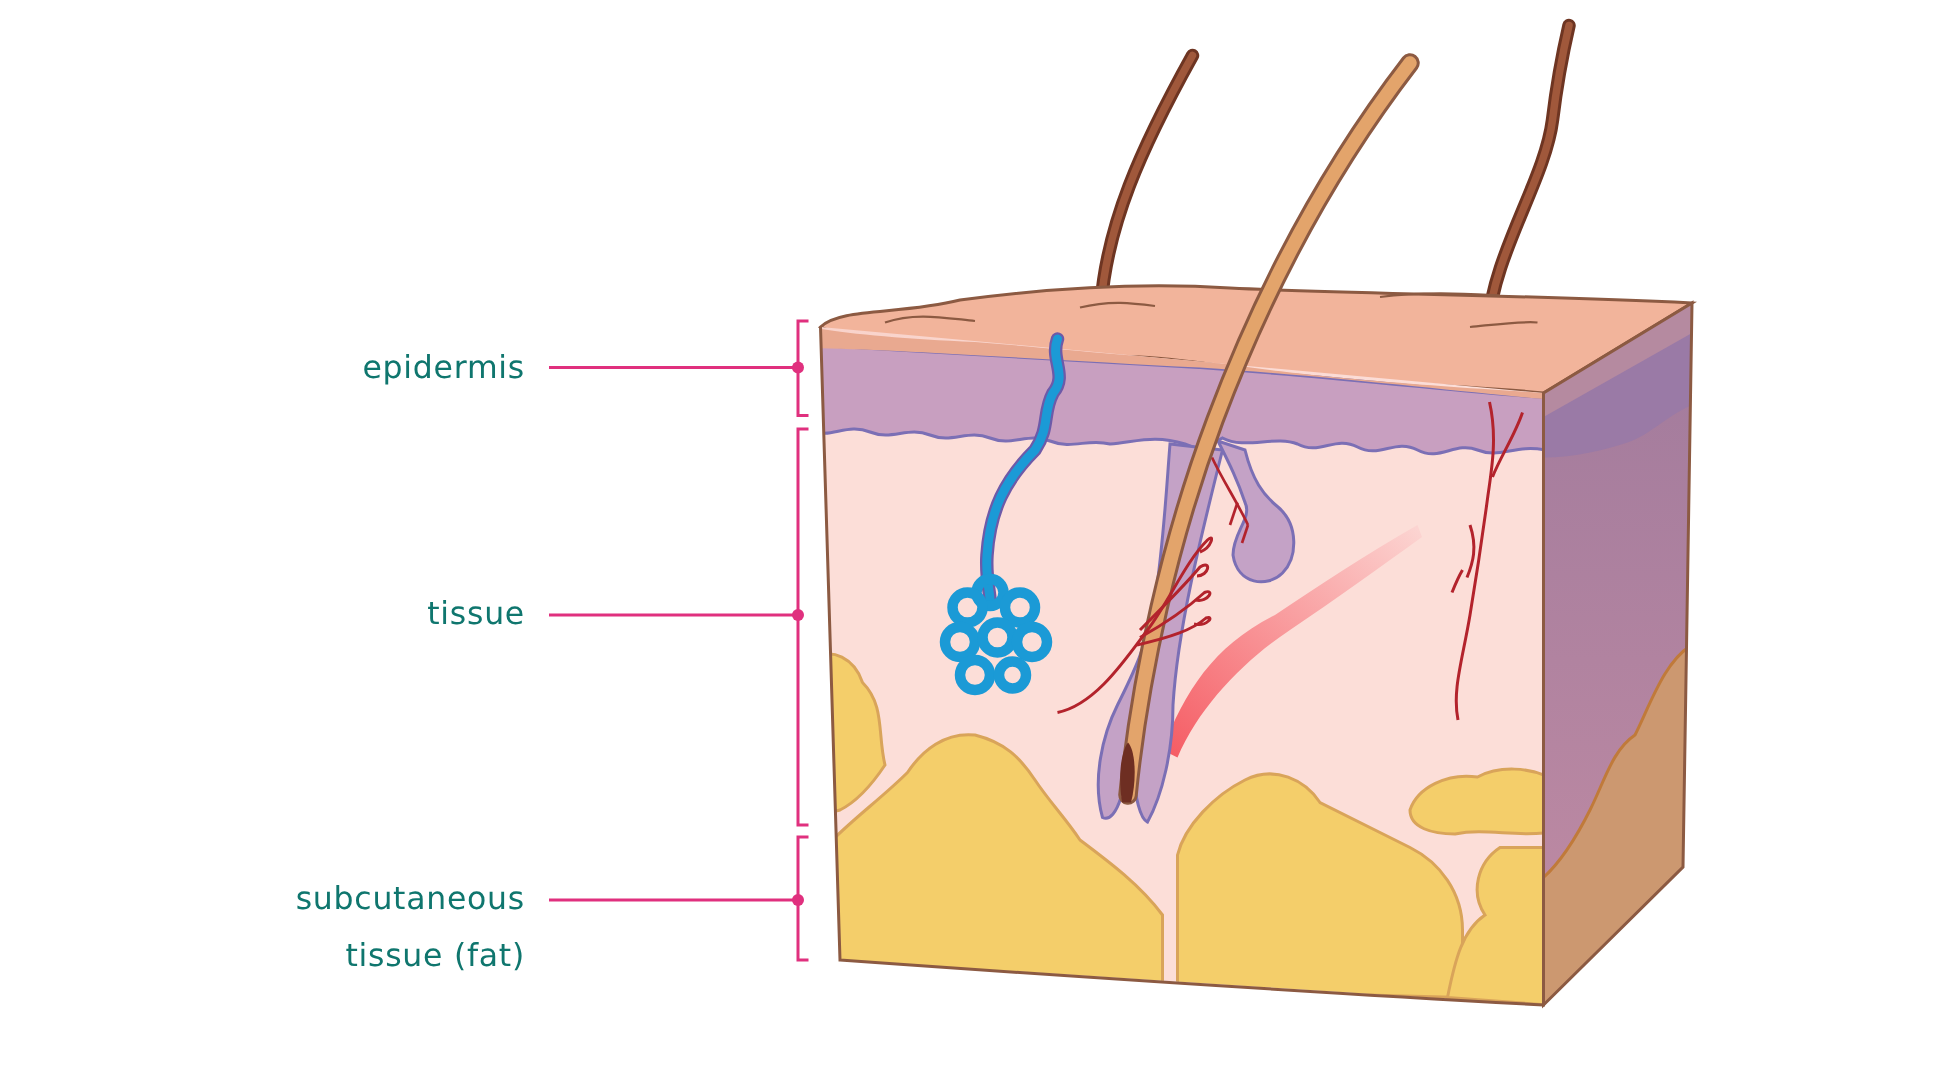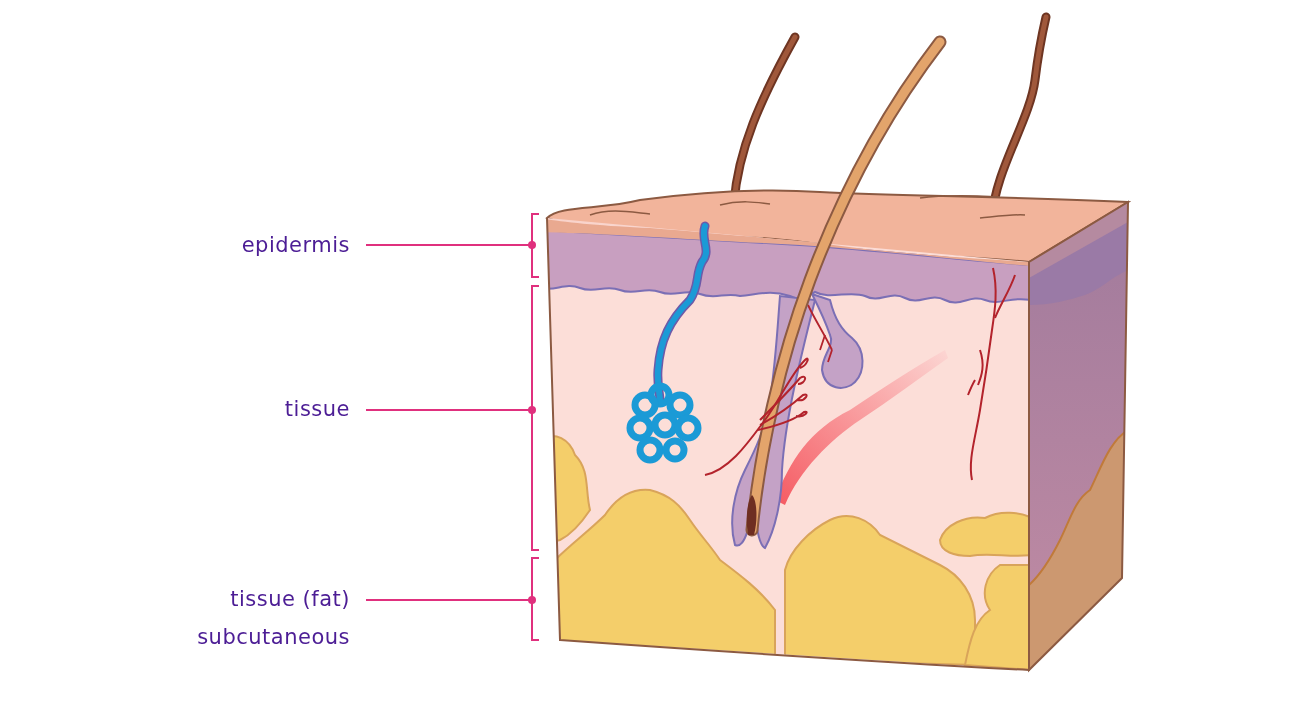--- a/index.html
+++ b/index.html
@@ -1,38 +1,38 @@
 <!DOCTYPE html>
 <html><head>
 <meta charset="utf-8">
 <style>
   html, body { margin: 0; padding: 0; background: #ffffff; }
   body { width: 1296px; height: 728px; position: relative; overflow: hidden; font-family: "Liberation Sans", sans-serif; }
   .label {
     position: absolute;
     font-family: "DejaVu Sans", sans-serif;
     font-size: 21px;
-    color: #4c1d95;
+    color: #0f766e;
     text-align: right;
     letter-spacing: 0.5px;
     line-height: 38px;
   }
   #lbl-epidermis { right: 946px; top: 226px; }
   #lbl-dermis { right: 946px; top: 390px; }
   #lbl-subq { right: 946px; top: 580px; }
   svg.art { position: absolute; left: 0; top: 0; }
 </style>
 </head>
 <body>
 
 <div class="label" id="lbl-epidermis">epidermis</div>
 <div class="label" id="lbl-dermis">tissue</div>
 <div class="label" id="lbl-subq">
+  <div>subcutaneous</div>
   <div>tissue (fat)</div>
-  <div>subcutaneous</div>
 </div>
 
 <svg class="art" width="1296" height="728" viewBox="0 0 1296 728">
   <defs>
     <linearGradient id="dermGrad" x1="0" y1="0" x2="0" y2="1">
       <stop offset="0" stop-color="#f7cdc4"></stop>
       <stop offset="0.12" stop-color="#fcded8"></stop>
       <stop offset="1" stop-color="#fcded8"></stop>
     </linearGradient>
     <linearGradient id="muscleGrad" x1="0" y1="1" x2="1" y2="0">

